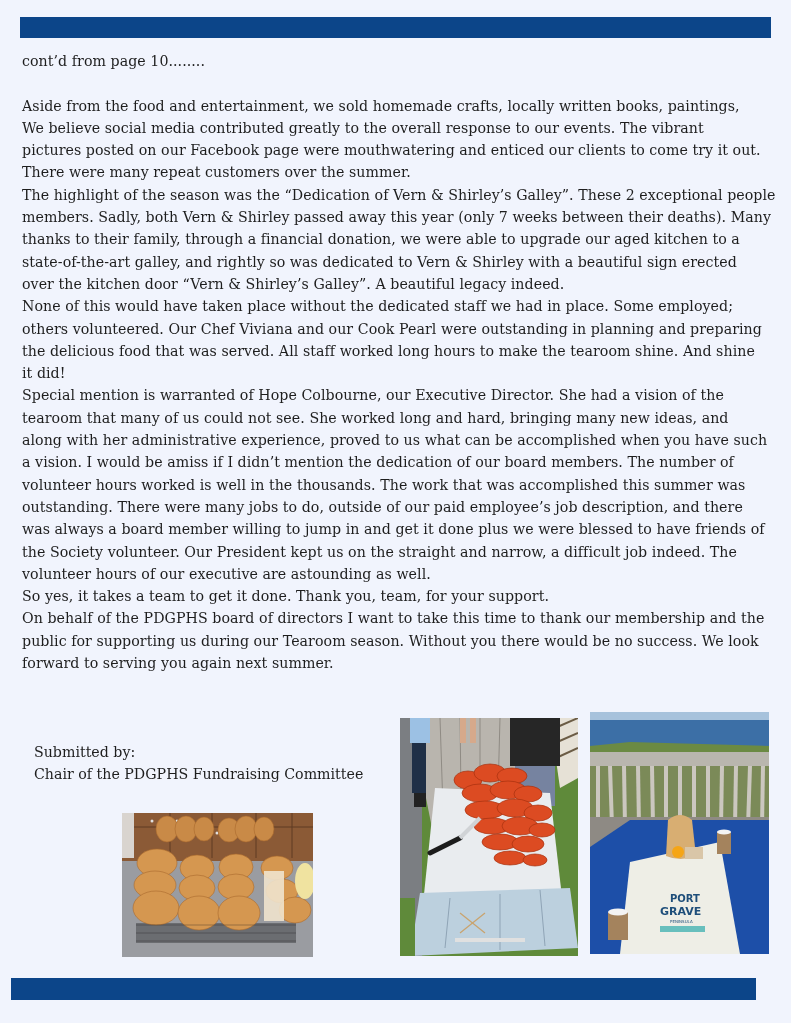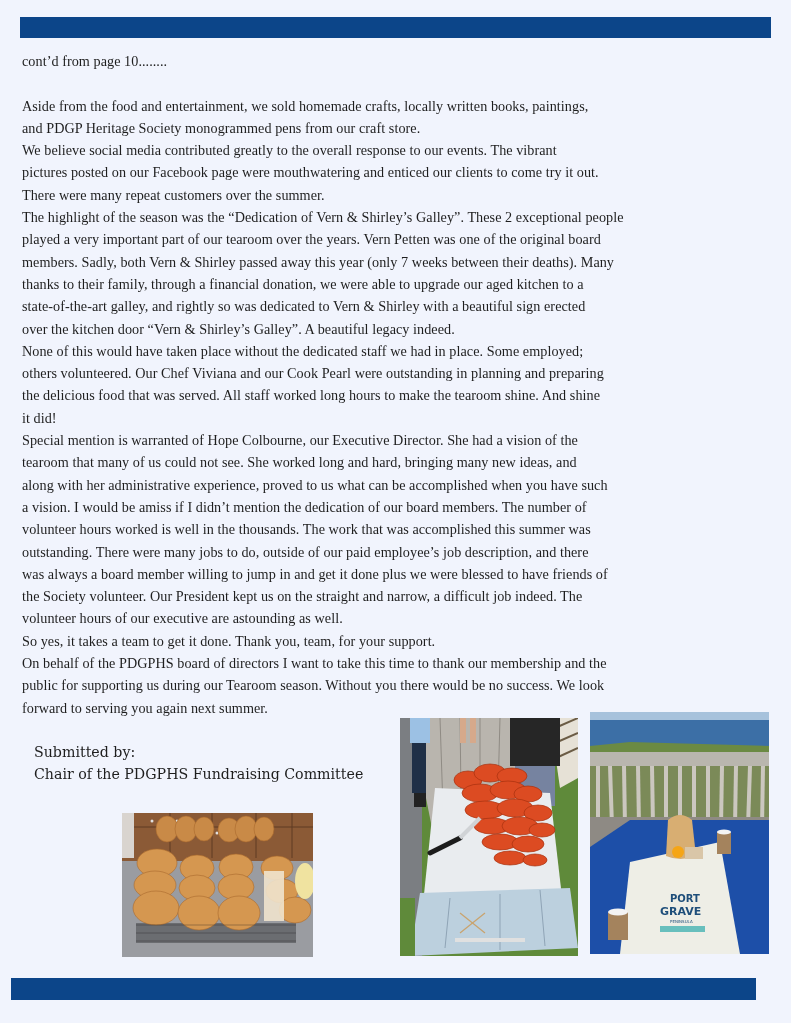--- a/index.html
+++ b/index.html
@@ -10,21 +10,20 @@
     color: #1e1e1e;
   }
   .bar { position: absolute; background: #0c4589; }
   #top-bar { left: 20px; top: 17px; width: 751px; height: 21px; }
   #bottom-bar { left: 11px; top: 978px; width: 745px; height: 22px; }
 
   .text-block {
     position: absolute; left: 22px; top: 50px; width: 760px;
     font-size: 14.2px; line-height: 22.3px; letter-spacing: 0.05px;
     white-space: nowrap;
-    font-family: Liberation Serif, serif;
   }
   .text-block .line { display: block; height: 22.3px; }
   .text-block .blank { display: block; height: 22.3px; }
 
   .sign-block {
     position: absolute; left: 34px; top: 741px;
     font-size: 14.2px; line-height: 22.3px; white-space: nowrap;
   }
   .sign-block span { display: block; }
 
@@ -37,26 +36,24 @@
 </head>
 <body>
 
 <div class="bar" id="top-bar"></div>
 
 <div class="text-block">
   <span class="line">cont’d from page 10........</span>
   <span class="blank"></span>
   <div id="body-lines">
       <span class="line">Aside from the food and entertainment, we sold homemade crafts, locally written books, paintings,</span>
-      <span class="line">and PDGP Heritage Society monogrammed pens from our craft store.</span>
       <span class="line">We believe social media contributed greatly to the overall response to our events. The vibrant</span>
       <span class="line">pictures posted on our Facebook page were mouthwatering and enticed our clients to come try it out.</span>
       <span class="line">There were many repeat customers over the summer.</span>
       <span class="line">The highlight of the season was the “Dedication of Vern &amp; Shirley’s Galley”. These 2 exceptional people</span>
-      <span class="line">played a very important part of our tearoom over the years. Vern Petten was one of the original board</span>
       <span class="line">members. Sadly, both Vern &amp; Shirley passed away this year (only 7 weeks between their deaths). Many</span>
       <span class="line">thanks to their family, through a financial donation, we were able to upgrade our aged kitchen to a</span>
       <span class="line">state-of-the-art galley, and rightly so was dedicated to Vern &amp; Shirley with a beautiful sign erected</span>
       <span class="line">over the kitchen door “Vern &amp; Shirley’s Galley”. A beautiful legacy indeed.</span>
       <span class="line">None of this would have taken place without the dedicated staff we had in place. Some employed;</span>
       <span class="line">others volunteered. Our Chef Viviana and our Cook Pearl were outstanding in planning and preparing</span>
       <span class="line">the delicious food that was served. All staff worked long hours to make the tearoom shine. And shine</span>
       <span class="line">it did!</span>
       <span class="line">Special mention is warranted of Hope Colbourne, our Executive Director. She had a vision of the</span>
       <span class="line">tearoom that many of us could not see. She worked long and hard, bringing many new ideas, and</span>

